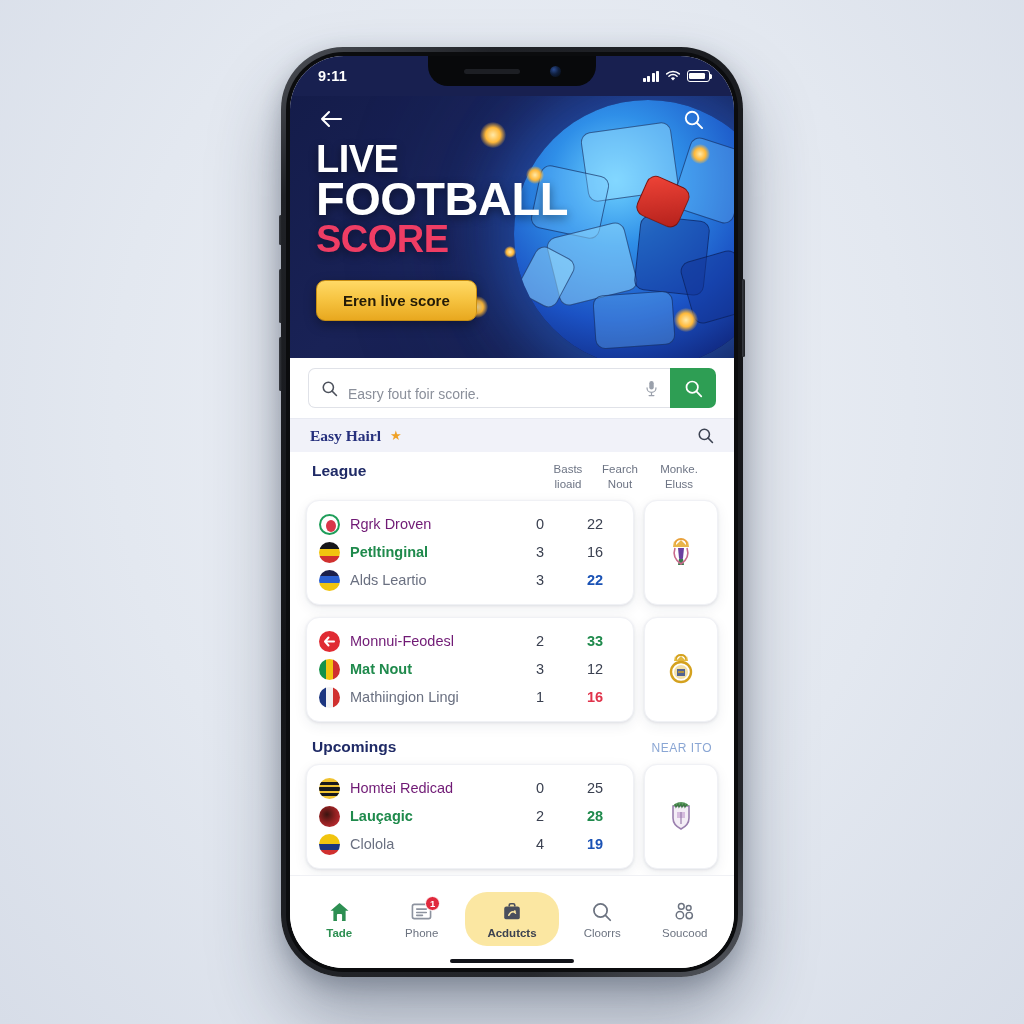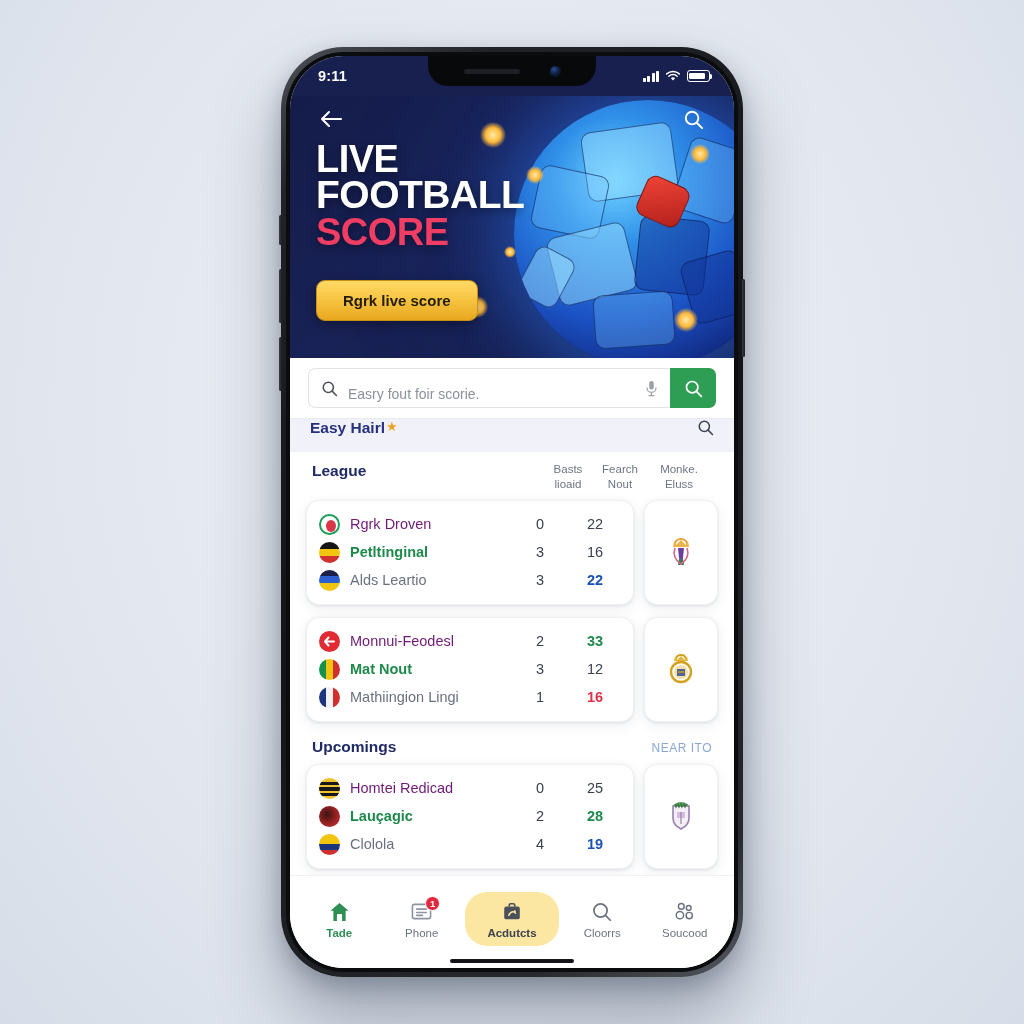--- a/index.html
+++ b/index.html
@@ -124,21 +124,21 @@
   }
   .search-top {
     position: absolute; right: 24px; top: 6px; z-index: 6;
     width: 34px; height: 34px; color: #fff;
     display:flex; align-items:center; justify-content:center;
   }
   .hero-l1, .hero-l2 {
     color: #fff; font-weight: 800; letter-spacing: -.5px;
     font-size: 38px; line-height: .92; text-shadow: 0 3px 10px rgba(0,0,0,.45);
   }
-  .hero-l2 { font-size: 39px; }
+  .hero-l2 { font-size: 47px; }
   .hero-l3 {
     color: #ef3d64; font-weight: 800; font-size: 38px; line-height: 1.02;
     letter-spacing: -.5px; text-shadow: 0 3px 10px rgba(0,0,0,.45);
   }
   .hero-cta {
     position: absolute; left: 26px; top: 184px; z-index: 6;
     padding: 11px 26px; border-radius: 9px;
     background: linear-gradient(180deg,#ffd966 0%,#f7c543 45%,#e8a81f 100%);
     color: #241b07; font-size: 15px; font-weight: 700;
     border: 1px solid #c98f13;
@@ -162,22 +162,23 @@
   .search-go {
     width: 46px; height: 40px; border-radius: 0 7px 7px 0;
     background: #2e9e54; color: #fff;
     display: flex; align-items: center; justify-content: center;
     cursor: pointer;
   }
 
   
   .strip {
     flex: 0 0 34px; background: #f1f2f9;
-    display: flex; padding: 0 20px; gap: 1px;
+    display: flex; align-items: center; padding: 0 20px; gap: 9px;
     border-top: 1px solid #e8eaf2;
+    font-family: Liberation Serif, serif;
   }
   .strip-title { color: #26307d; font-weight: 700; font-size: 15.5px; }
   .strip-star { color: #efa126; font-size: 13px; }
   .strip-spacer { flex: 1; }
   .strip-search { color: #3c4352; display: flex; }
 
   
   .content {
     flex: 1; background: #fff; overflow: hidden;
     padding: 0 16px;
@@ -330,21 +331,21 @@
           <path d="M14.4 14.4 20 20" stroke="#fff" stroke-width="2" stroke-linecap="round"></path>
         </svg>
       </div>
 
       <div class="hero-copy">
         <div class="hero-l1">LIVE</div>
         <div class="hero-l2">FOOTBALL</div>
         <div class="hero-l3">SCORE</div>
       </div>
 
-      <div class="hero-cta">Rgrk live score</div>
+      <div class="hero-cta">Eren live score</div>
     </div>
 
     <div class="searchbar">
       <div class="search-field">
         <svg width="17" height="17" viewBox="0 0 22 22">
           <circle cx="9.5" cy="9.5" r="6.6" stroke="#4c515c" stroke-width="2" fill="none"></circle>
           <path d="M14.4 14.4 20 20" stroke="#4c515c" stroke-width="2" stroke-linecap="round"></path>
         </svg>
         <span class="ph">Easry fout foir scorie.</span>
         <span class="mic-icon">

